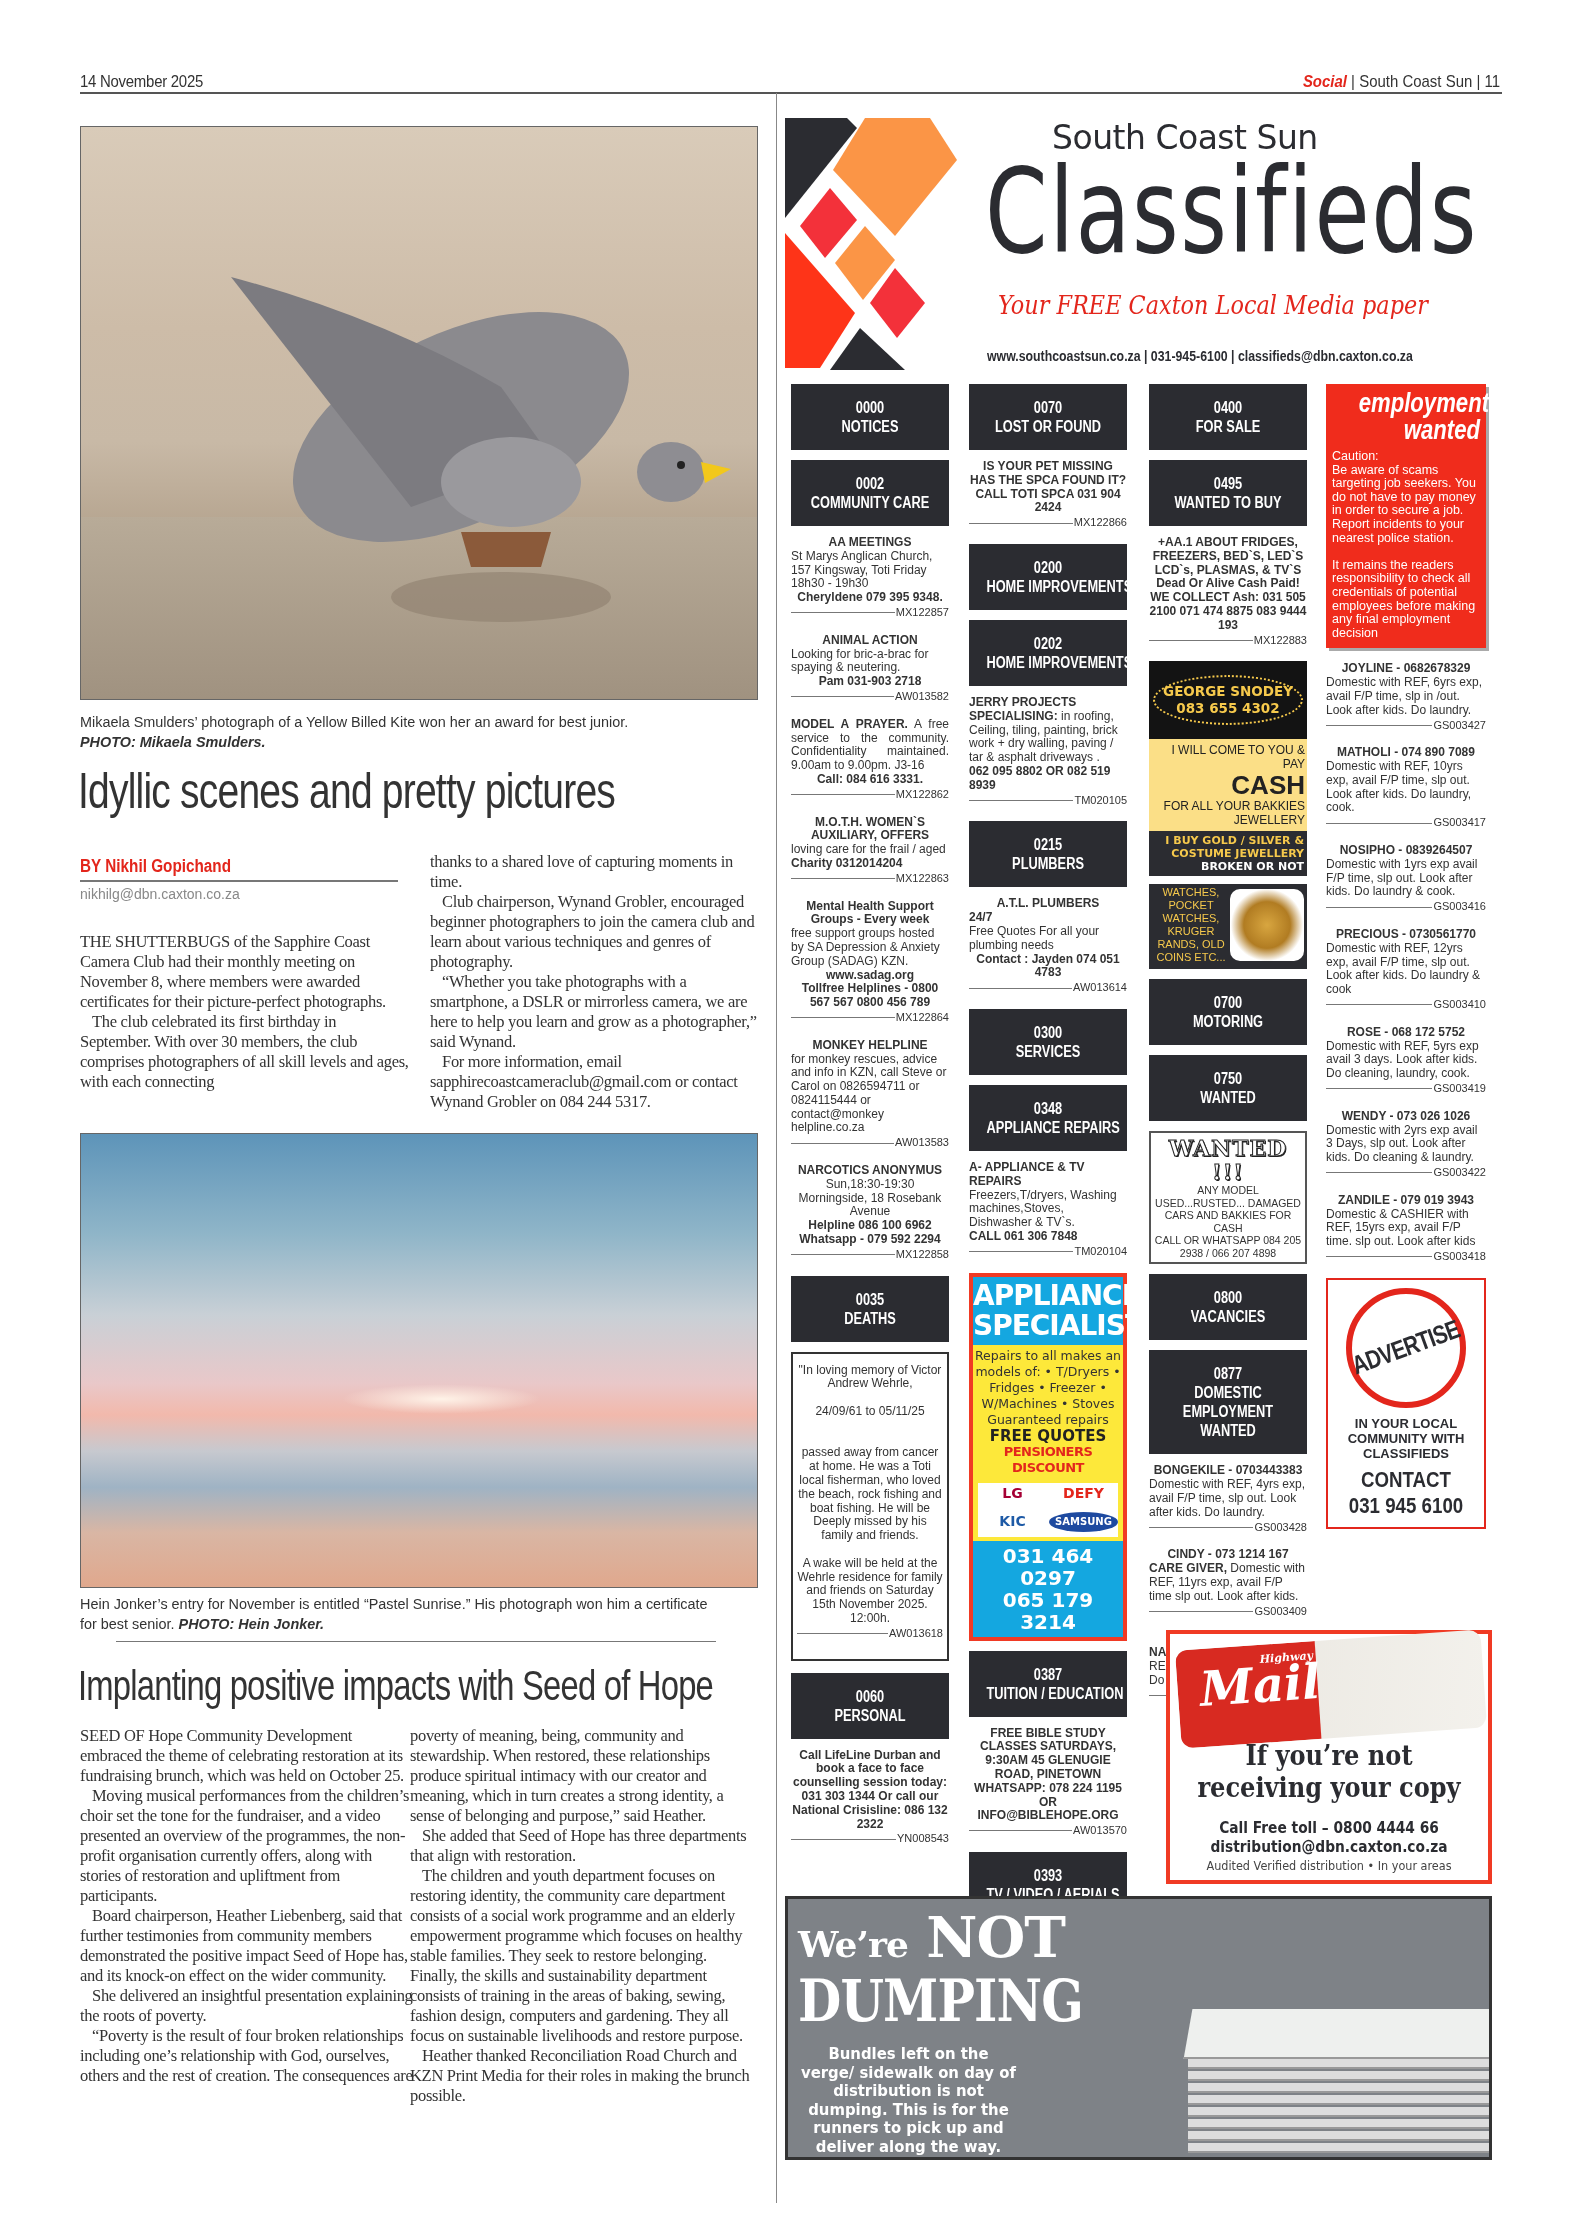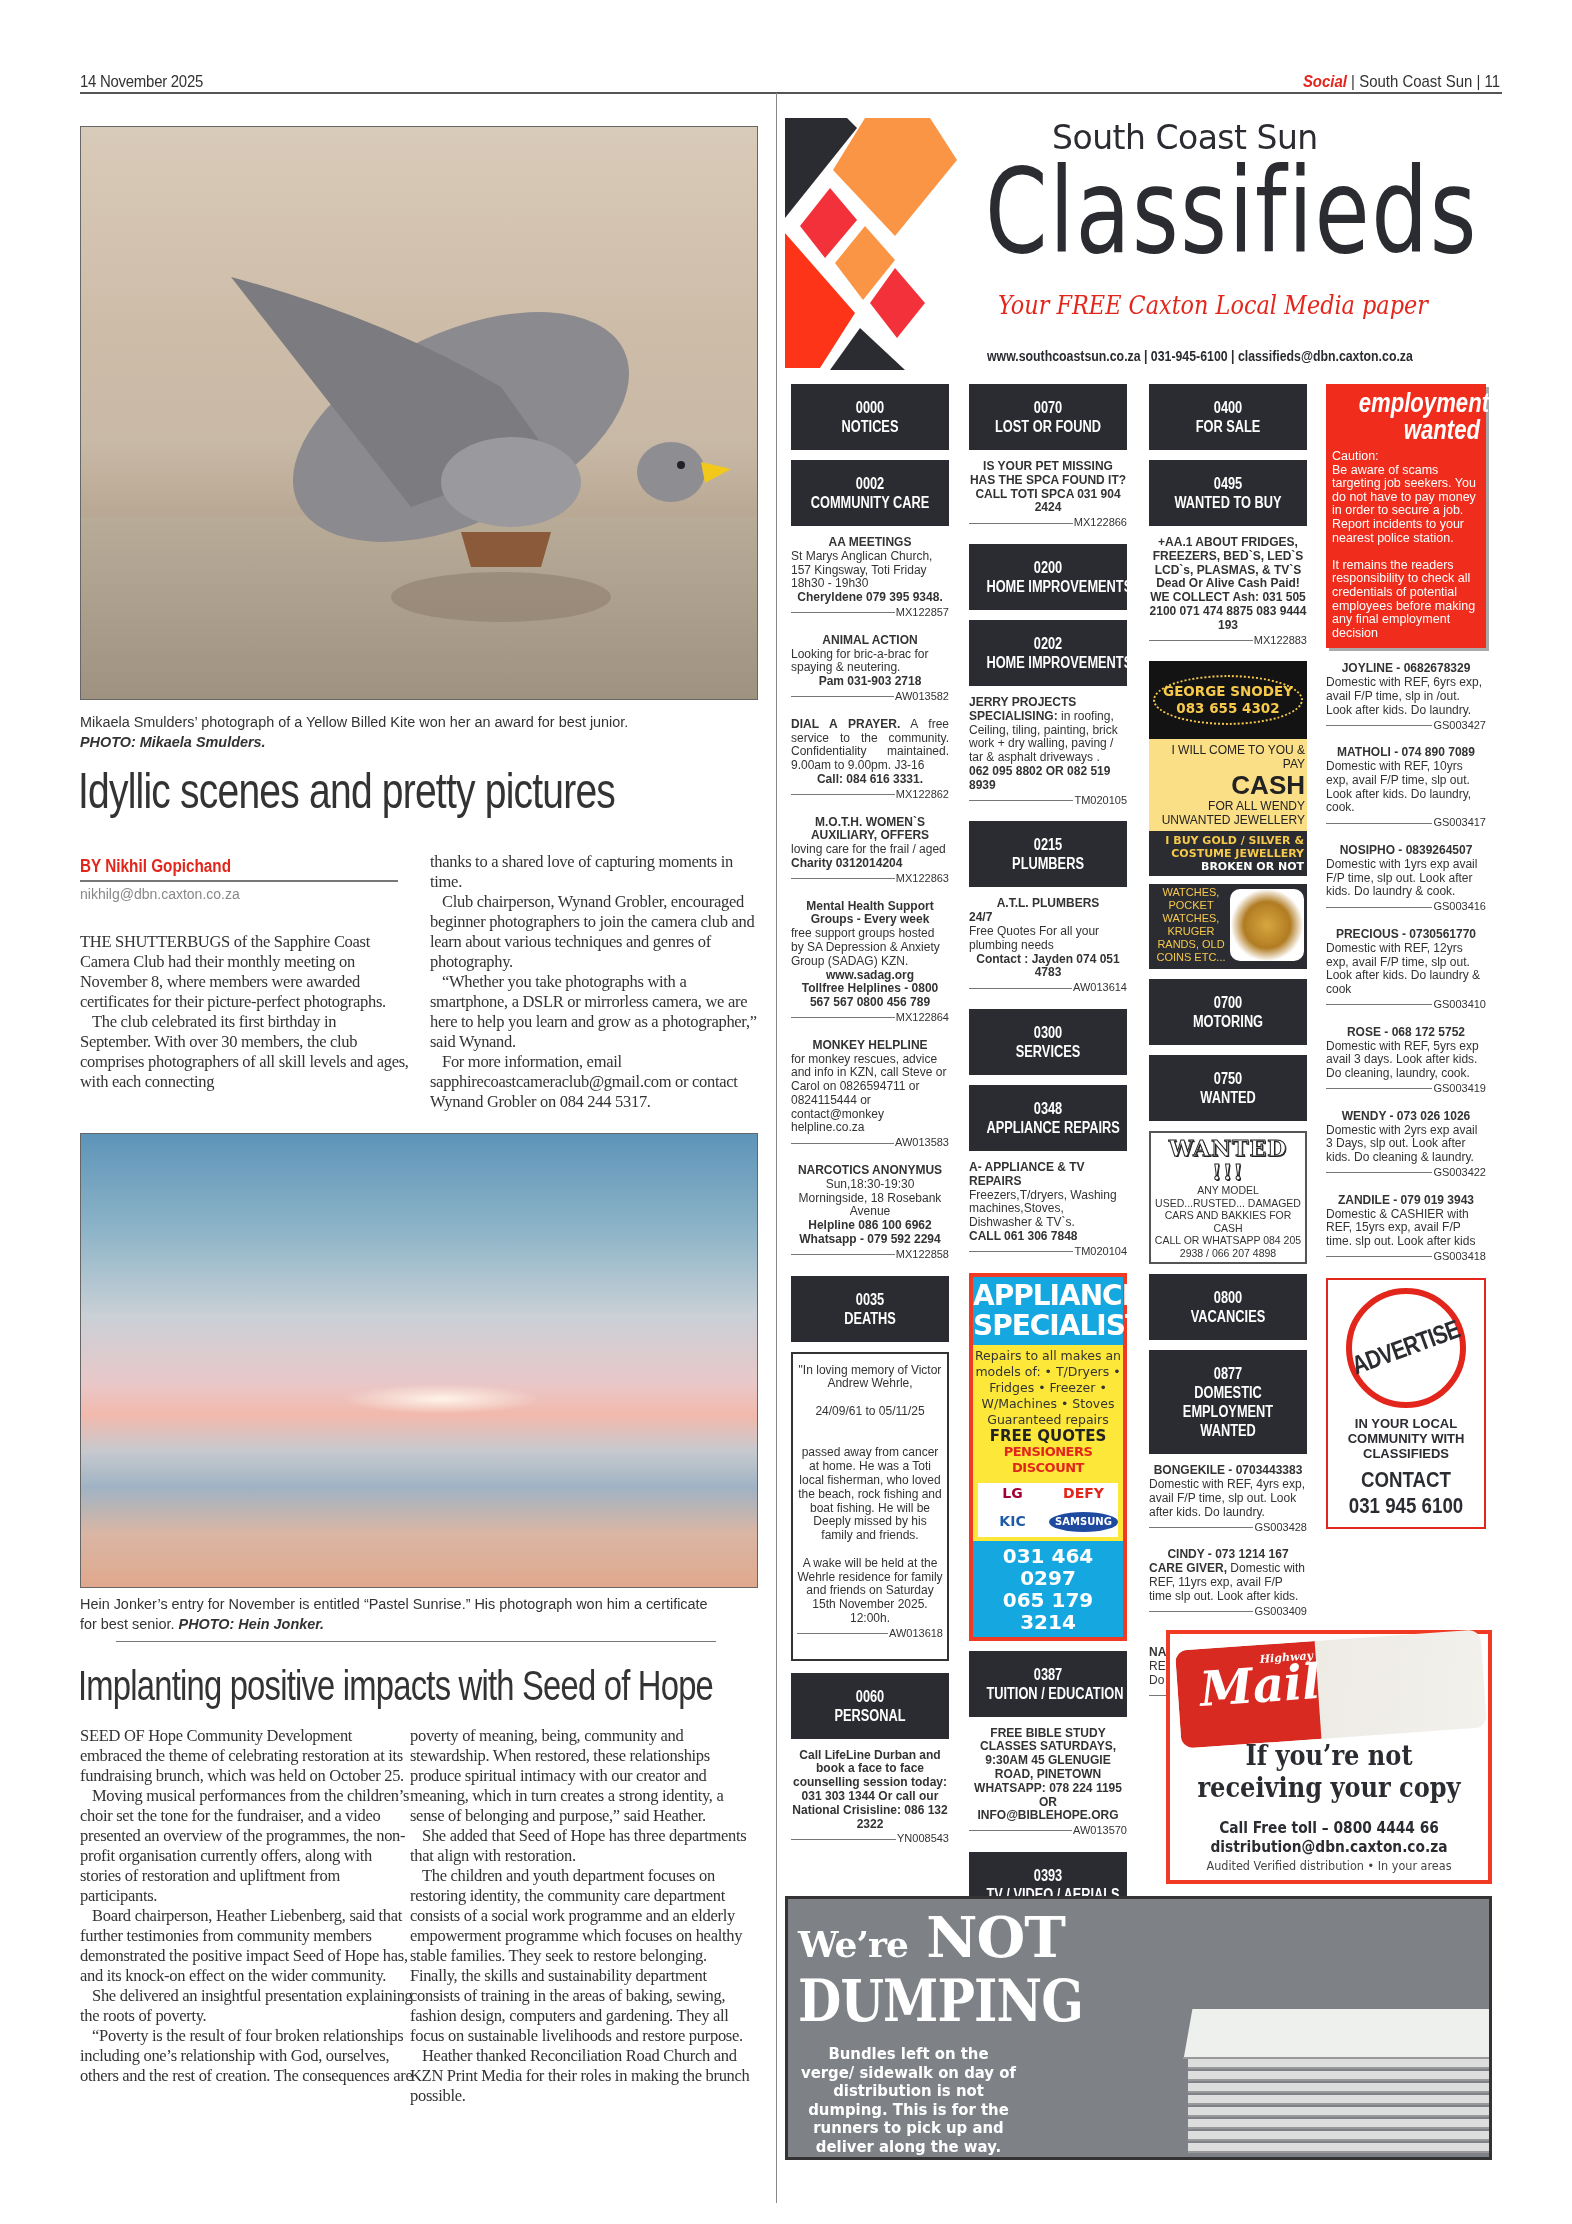--- a/index.html
+++ b/index.html
@@ -195,21 +195,21 @@
     <div class="c b">Cheryldene 079 395 9348.</div>
     <div class="code">MX122857</div>
   </div>
   <div class="ad">
     <div class="c b">ANIMAL ACTION</div>
     <div>Looking for bric-a-brac for spaying &amp; neutering.</div>
     <div class="c b">Pam 031-903 2718</div>
     <div class="code">AW013582</div>
   </div>
   <div class="ad j">
-    <span class="b">DIAL A PRAYER.</span> <span>A free service to the community. Confidentiality maintained. 9.00am to 9.00pm. J3-16</span>
+    <span class="b">MODEL A PRAYER.</span> <span>A free service to the community. Confidentiality maintained. 9.00am to 9.00pm. J3-16</span>
     <div class="c b">Call: 084 616 3331.</div>
     <div class="code">MX122862</div>
   </div>
   <div class="ad">
     <div class="c b">M.O.T.H. WOMEN`S AUXILIARY, OFFERS</div>
     <span>loving care for the frail / aged</span> <span class="b">Charity 0312014204</span>
     <div class="code">MX122863</div>
   </div>
   <div class="ad">
     <div class="c b">Mental Health Support Groups - Every week</div>
@@ -359,21 +359,21 @@
   <div class="george">
     <div class="g1">
         <div class="oval">
           <div>GEORGE SNODEY</div>
           <div>083 655 4302</div>
         </div>
       </div>
     <div class="g2">
         <div>I WILL COME TO YOU &amp; PAY</div>
         <div class="cash">CASH</div>
-        <div>FOR ALL WENDY UNWANTED JEWELLERY</div>
+        <div>FOR ALL YOUR BAKKIES JEWELLERY</div>
       </div>
     <div class="g3">
         <div>I BUY GOLD / SILVER &amp; COSTUME JEWELLERY</div>
         <div class="w">BROKEN OR NOT</div>
       </div>
     <div class="g4">
         <div class="txt">WATCHES, POCKET WATCHES, KRUGER RANDS, OLD COINS ETC...</div>
         <div class="img"></div>
       </div>
   </div>

